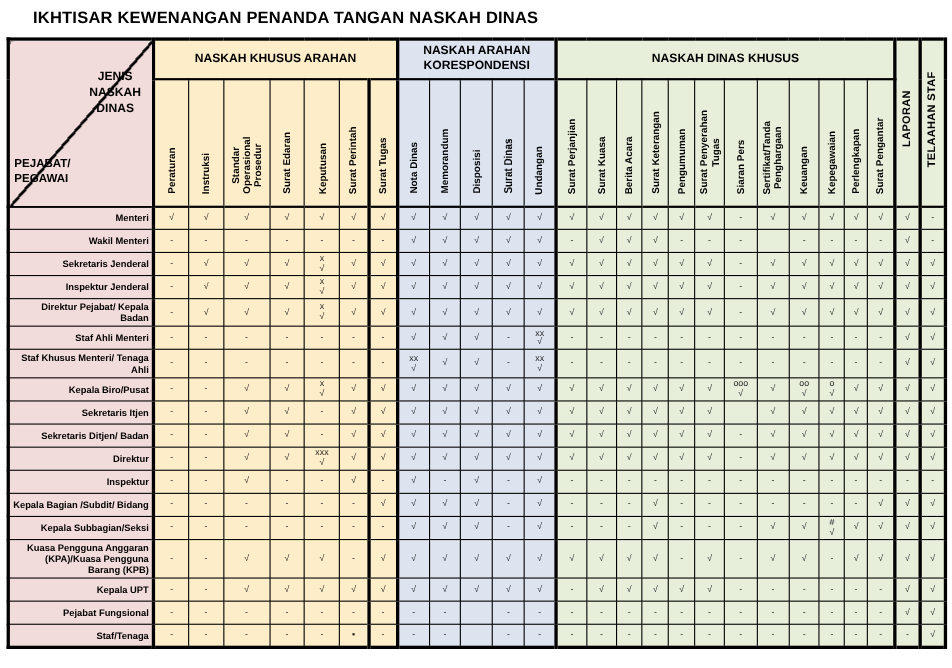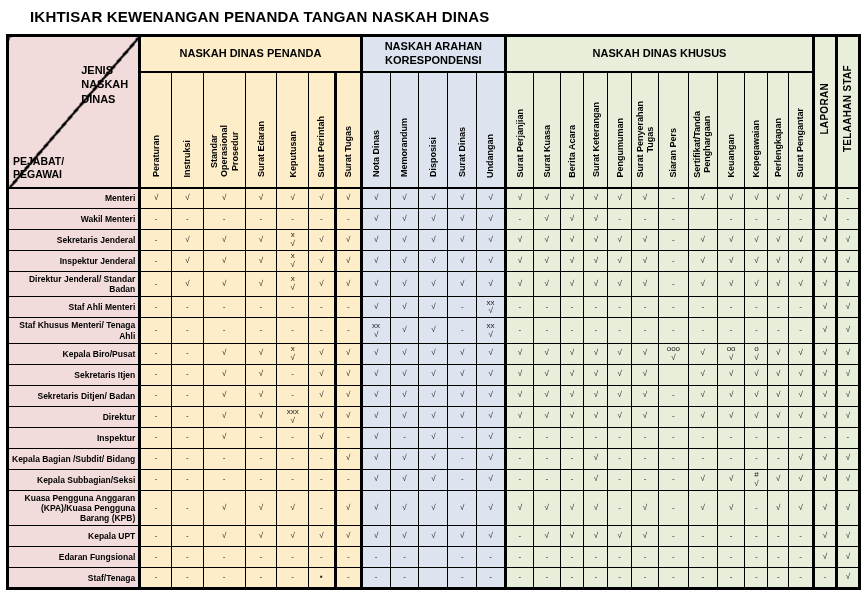--- a/index.html
+++ b/index.html
@@ -33,24 +33,24 @@
   
   .corner{
     position:relative;border-bottom:2px solid #000;
     background-color:var(--label-bg);
     background-image:linear-gradient(to bottom right,
       transparent calc(50% - 1px),#000 calc(50% - 1px),
       #000 calc(50% + 1.5px),transparent calc(50% + 1.5px));
   }
   .corner-top{
     position:absolute;top:26px;right:10px;font-size:11px;font-weight:bold;
-    text-align:left;white-space:pre-line;line-height:1.3;
+    text-align:center;white-space:pre-line;line-height:1.3;
   }
   .corner-bottom{
-    position:absolute;left:4px;bottom:6px;font-size:10.5px;font-weight:bold;
+    position:absolute;left:4px;bottom:18px;font-size:10.5px;font-weight:bold;
     text-align:left;white-space:pre-line;line-height:1.2;
   }
   
   .rowlabel{
     background:var(--label-bg);font-size:8.5px;font-weight:bold;text-align:right;
     vertical-align:middle;padding:2px 3px;line-height:1.2;
   }
   .cell{
     height:21px;font-size:8px;text-align:center;vertical-align:middle;
     white-space:pre-line;line-height:1.1;color:#1a1a1a;
@@ -99,21 +99,21 @@
       </colgroup>
     <thead>
       <tr>
         <th class="corner" rowspan="2">
           <div class="corner-top">JENIS
 NASKAH
 DINAS</div>
           <div class="corner-bottom">PEJABAT/
 PEGAWAI</div>
         </th>
-      <th colspan="7" class="group arahan bl3">NASKAH DINAS PENANDA</th>
+      <th colspan="7" class="group arahan bl3">NASKAH KHUSUS ARAHAN</th>
           <th colspan="5" class="group koresp bl3">NASKAH ARAHAN
 KORESPONDENSI</th>
           <th colspan="12" class="group khusus bl3">NASKAH DINAS KHUSUS</th>
           <th rowspan="2" class="vhead standalone khusus bl3"><span class="vtext">LAPORAN</span></th>
           <th rowspan="2" class="vhead standalone khusus bl3 br3"><span class="vtext">TELAAHAN STAF</span></th>
         </tr>
       <tr>
           <th class="vhead arahan bl3"><span class="vtext">Peraturan</span></th>
           <th class="vhead arahan"><span class="vtext">Instruksi</span></th>
           <th class="vhead arahan"><span class="vtext">Standar
@@ -257,21 +257,21 @@
           <td class="cell khusus">-</td>
           <td class="cell khusus">√</td>
           <td class="cell khusus">√</td>
           <td class="cell khusus">√</td>
           <td class="cell khusus">√</td>
           <td class="cell khusus">√</td>
           <td class="cell khusus bl3">√</td>
           <td class="cell khusus bl3 br3">√</td>
         </tr>
         <tr>
-          <th class="rowlabel">Direktur Jenderal/ Standar Badan</th>
+          <th class="rowlabel">Direktur Pejabat/ Kepala Badan</th>
           <td class="cell arahan bl3">-</td>
           <td class="cell arahan">√</td>
           <td class="cell arahan">√</td>
           <td class="cell arahan">√</td>
           <td class="cell arahan">x
 √</td>
           <td class="cell arahan">√</td>
           <td class="cell arahan bl3">√</td>
           <td class="cell koresp bl3">√</td>
           <td class="cell koresp">√</td>
@@ -615,21 +615,21 @@
           <td class="cell khusus">-</td>
           <td class="cell khusus">-</td>
           <td class="cell khusus">-</td>
           <td class="cell khusus">-</td>
           <td class="cell khusus">-</td>
           <td class="cell khusus">-</td>
           <td class="cell khusus bl3">√</td>
           <td class="cell khusus bl3 br3">√</td>
         </tr>
         <tr>
-          <th class="rowlabel">Edaran Fungsional</th>
+          <th class="rowlabel">Pejabat Fungsional</th>
           <td class="cell arahan bl3">-</td>
           <td class="cell arahan">-</td>
           <td class="cell arahan">-</td>
           <td class="cell arahan">-</td>
           <td class="cell arahan">-</td>
           <td class="cell arahan">-</td>
           <td class="cell arahan bl3">-</td>
           <td class="cell koresp bl3">-</td>
           <td class="cell koresp">-</td>
           <td class="cell koresp"></td>

